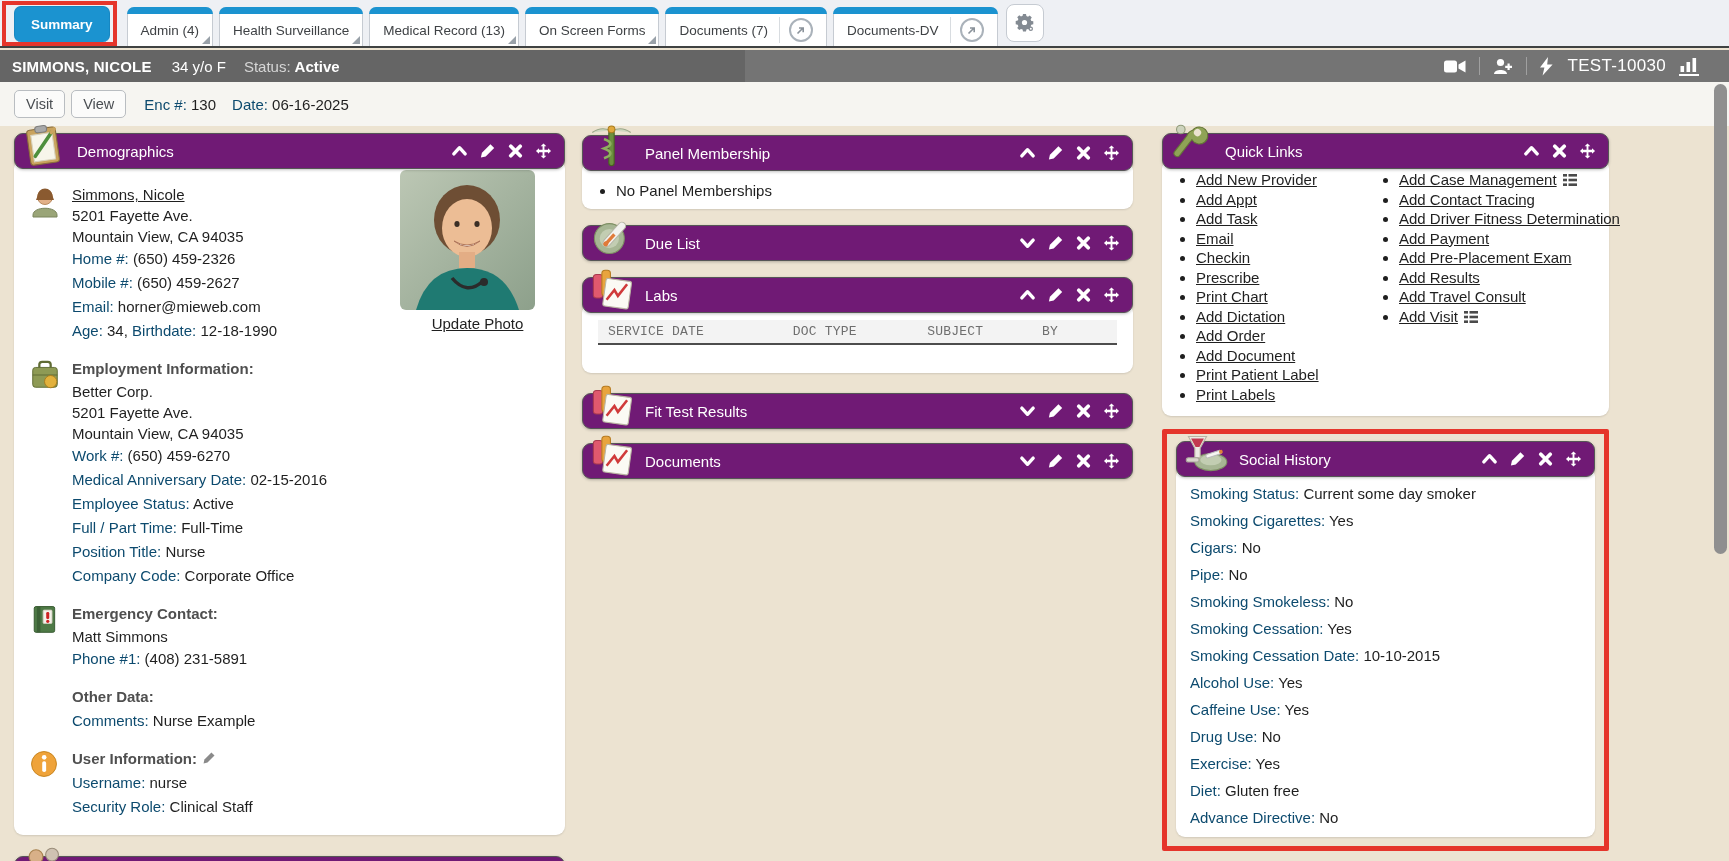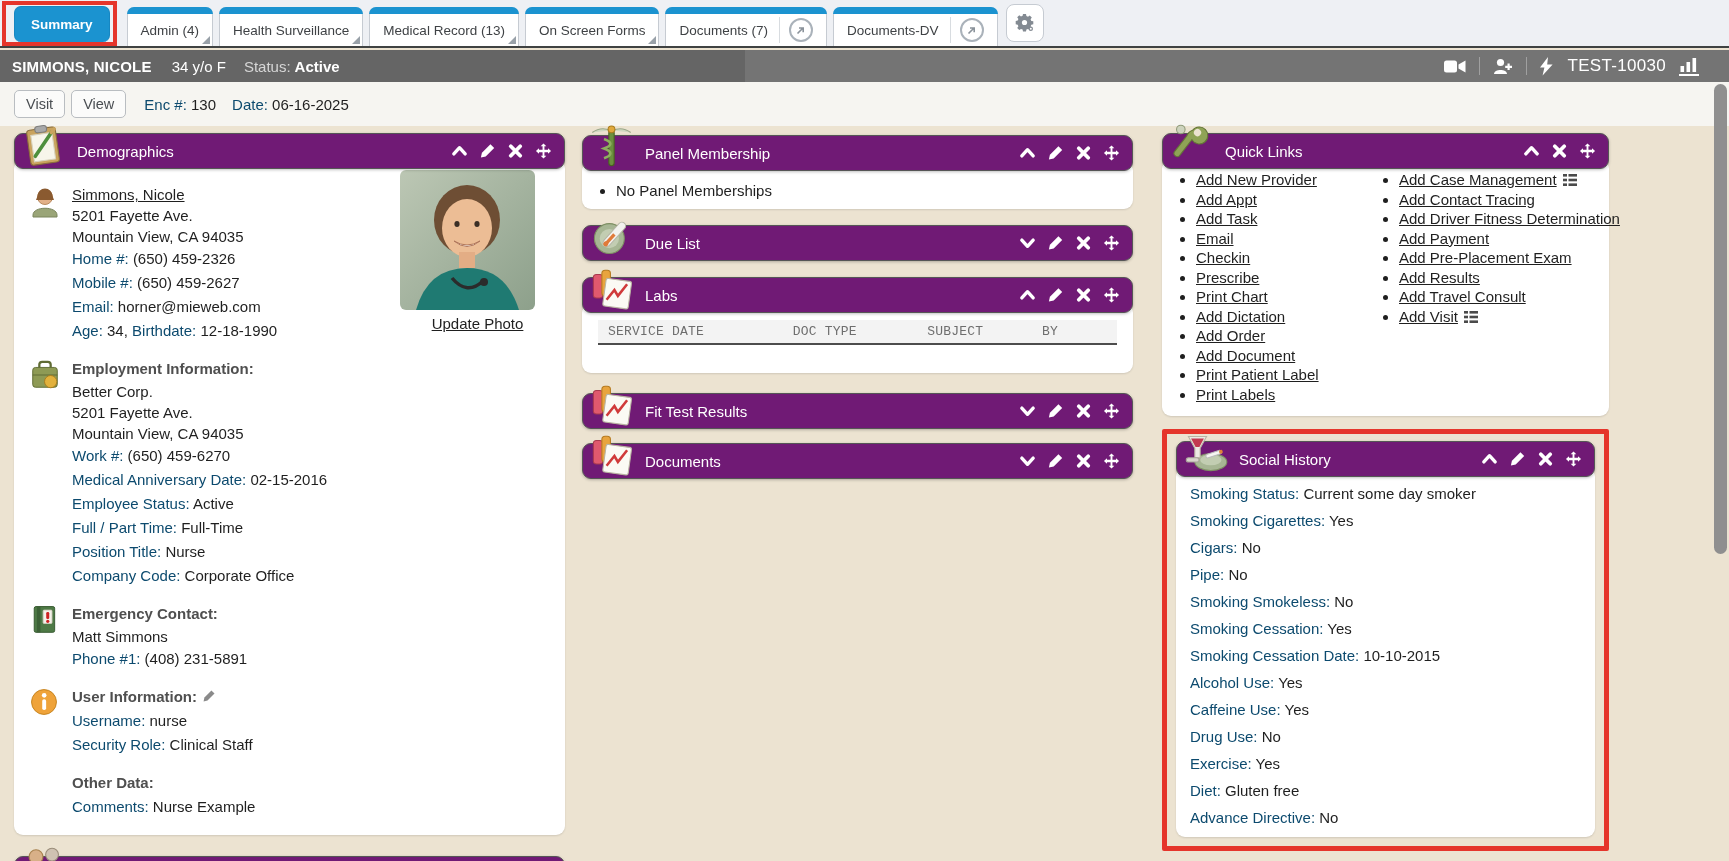--- a/index.html
+++ b/index.html
@@ -323,37 +323,37 @@
                   <rect x="20.5" y="10" width="3.4" height="8" rx="1.5" fill="#cc2222"></rect>
                   <circle cx="22.2" cy="20.6" r="1.8" fill="#cc2222"></circle>
                 </svg>
             </span>
             <div class="dh">Emergency Contact:</div>
             <div class="dl">Matt Simmons</div>
             <div class="df"><span class="lbl">Phone #1:</span> <span class="val">(408) 231-5891</span></div>
           </div>
 
           <div class="dsec">
+            <div class="dh">Other Data:</div>
+            <div class="df"><span class="lbl">Comments:</span> <span class="val">Nurse Example</span></div>
+          </div>
+
+          <div class="dsec">
             <span class="sic">
               <svg viewBox="0 0 36 36" width="32" height="32">
                   <circle cx="18" cy="18" r="14" fill="#efa33a" stroke="#c27d14"></circle>
                   <rect x="16" y="15" width="4.4" height="12" rx="2" fill="#fff"></rect>
                   <circle cx="18.2" cy="10.5" r="2.6" fill="#fff"></circle>
                 </svg>
             </span>
             <div class="dh"><span>User Information:</span><svg class="editpen">
                   <use href="#i-pengray"></use>
                 </svg></div>
             <div class="df"><span class="lbl">Username:</span> <span class="val">nurse</span></div>
             <div class="df"><span class="lbl">Security Role:</span> <span class="val">Clinical Staff</span></div>
-          </div>
-
-          <div class="dsec">
-            <div class="dh">Other Data:</div>
-            <div class="df"><span class="lbl">Comments:</span> <span class="val">Nurse Example</span></div>
           </div>
         </div>
       </div>
 
       <div class="panel mt21">
         <div class="phead">
           <span class="cicon">
             <svg viewBox="0 0 44 44" width="47" height="47">
                 <circle cx="15" cy="11" r="6.5" fill="#d8b088" stroke="#a8824f"></circle>
                 <circle cx="30" cy="9" r="6" fill="#cfc2b2" stroke="#9a8d7a"></circle>

